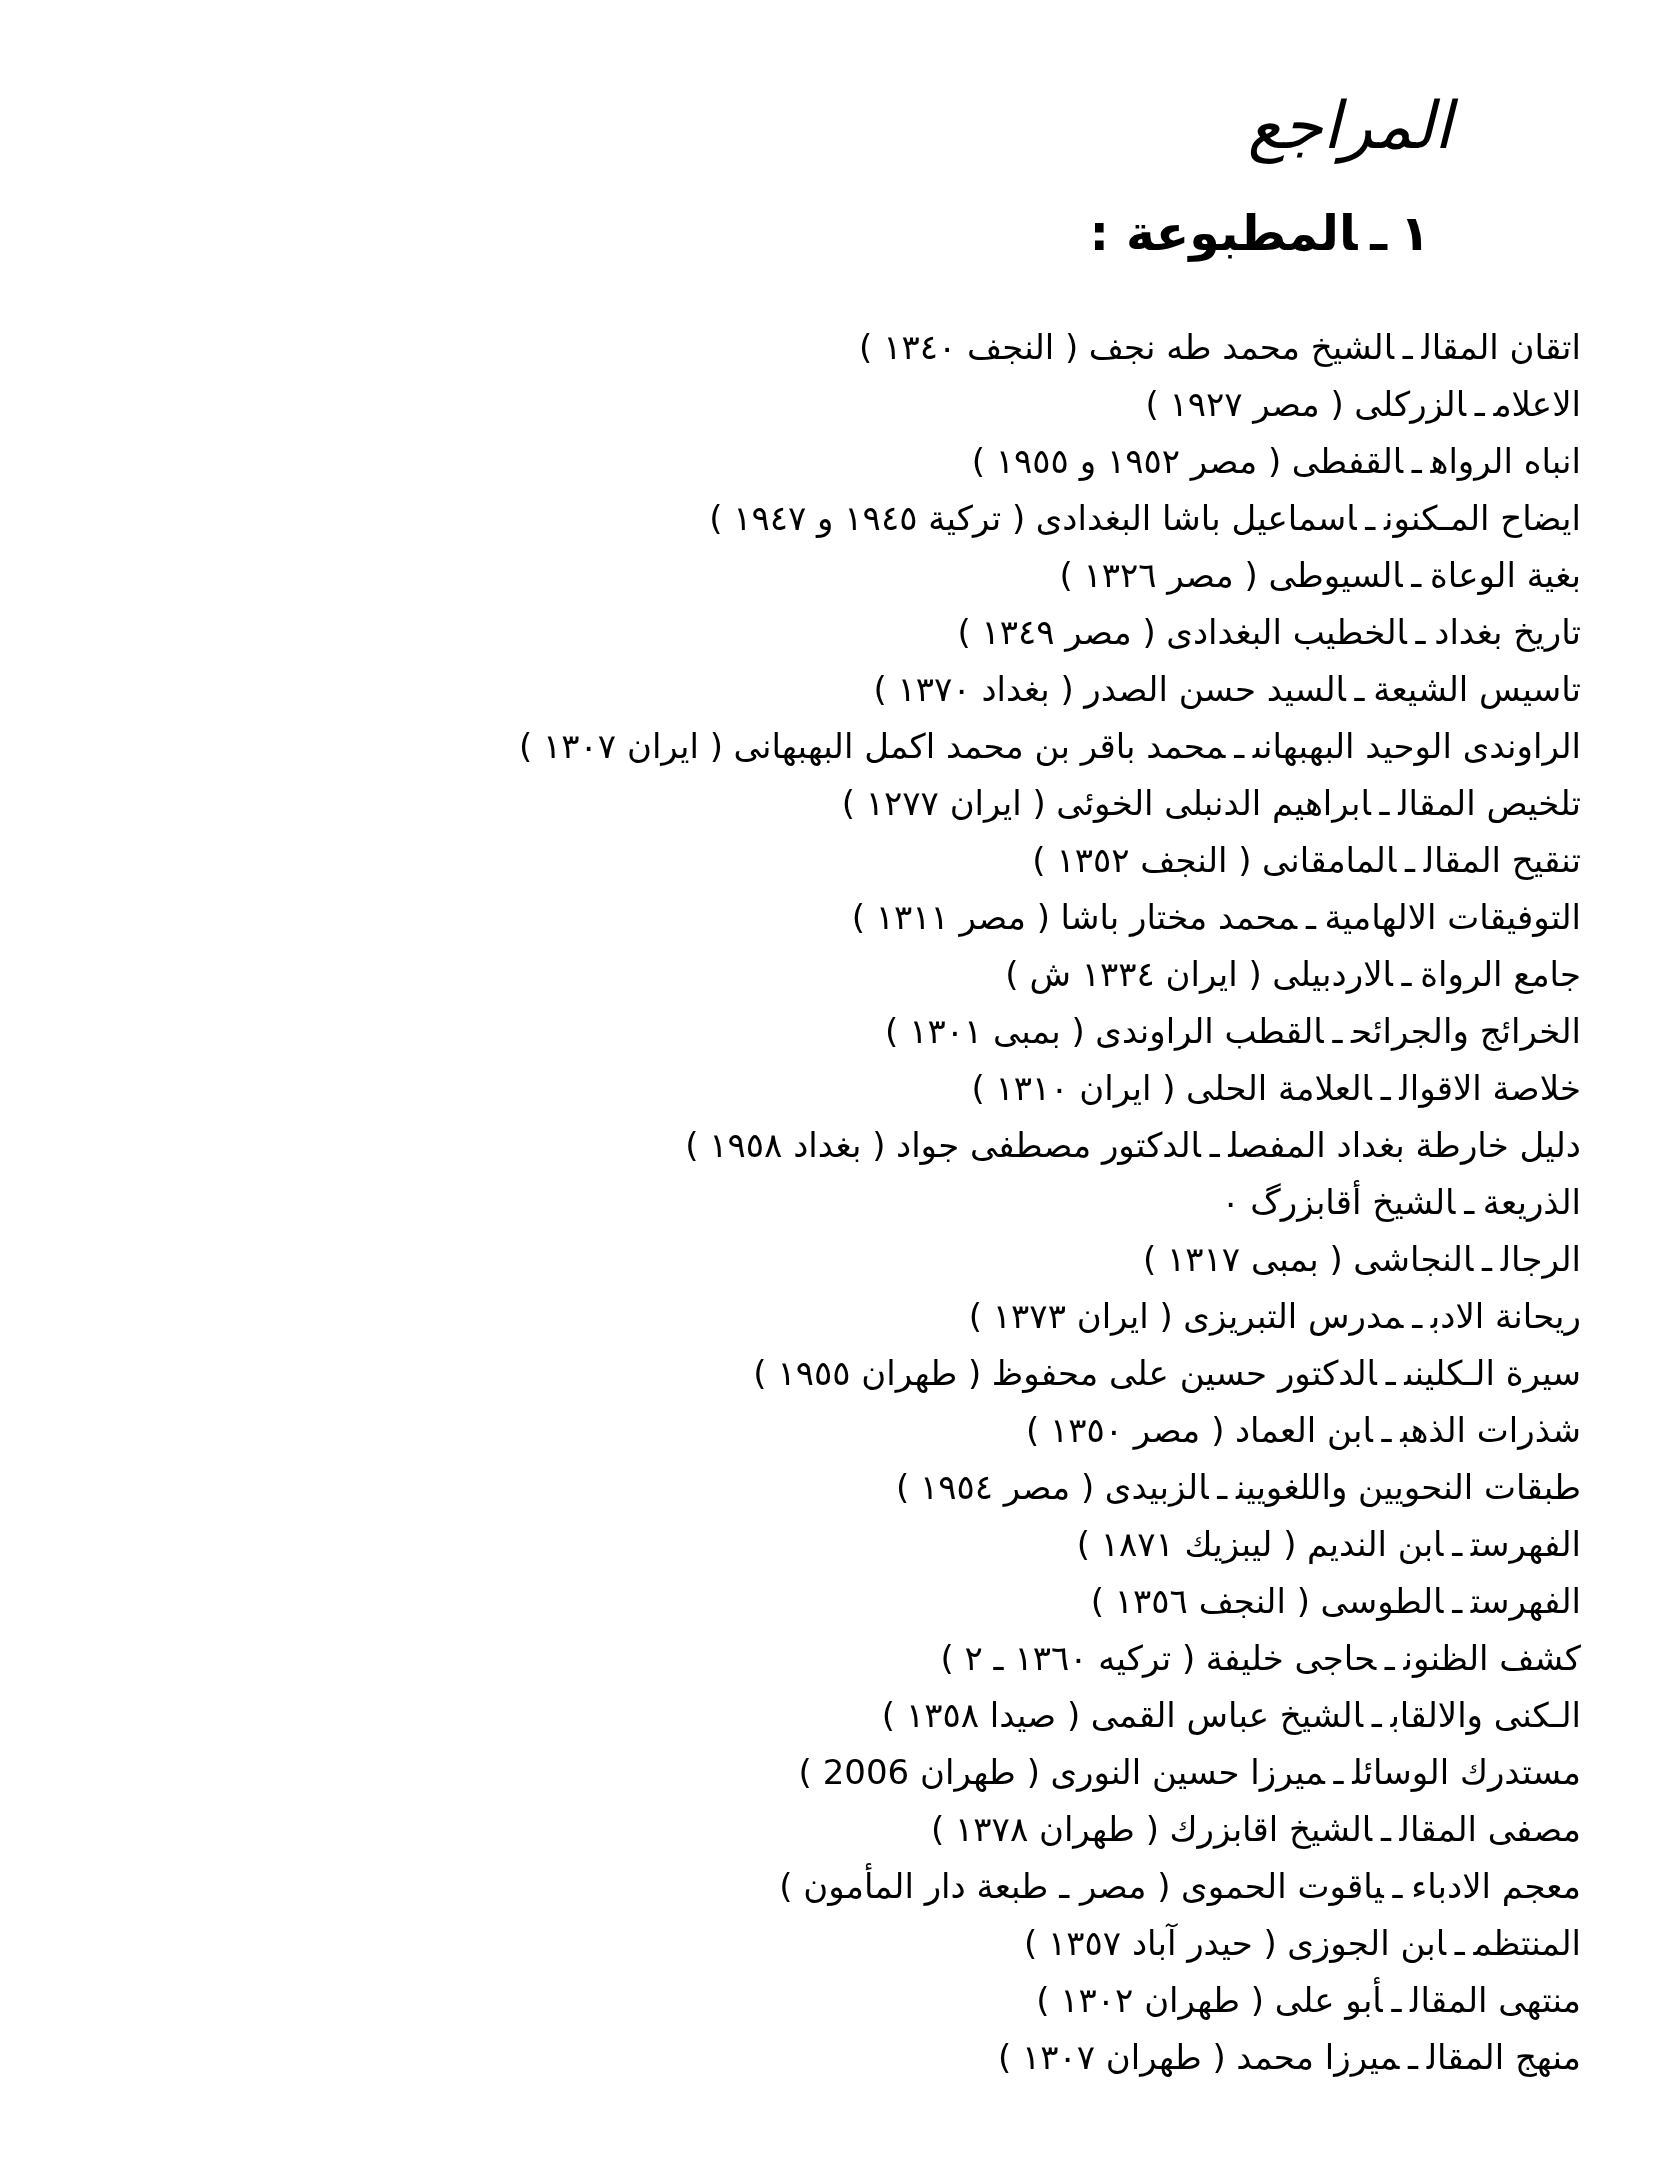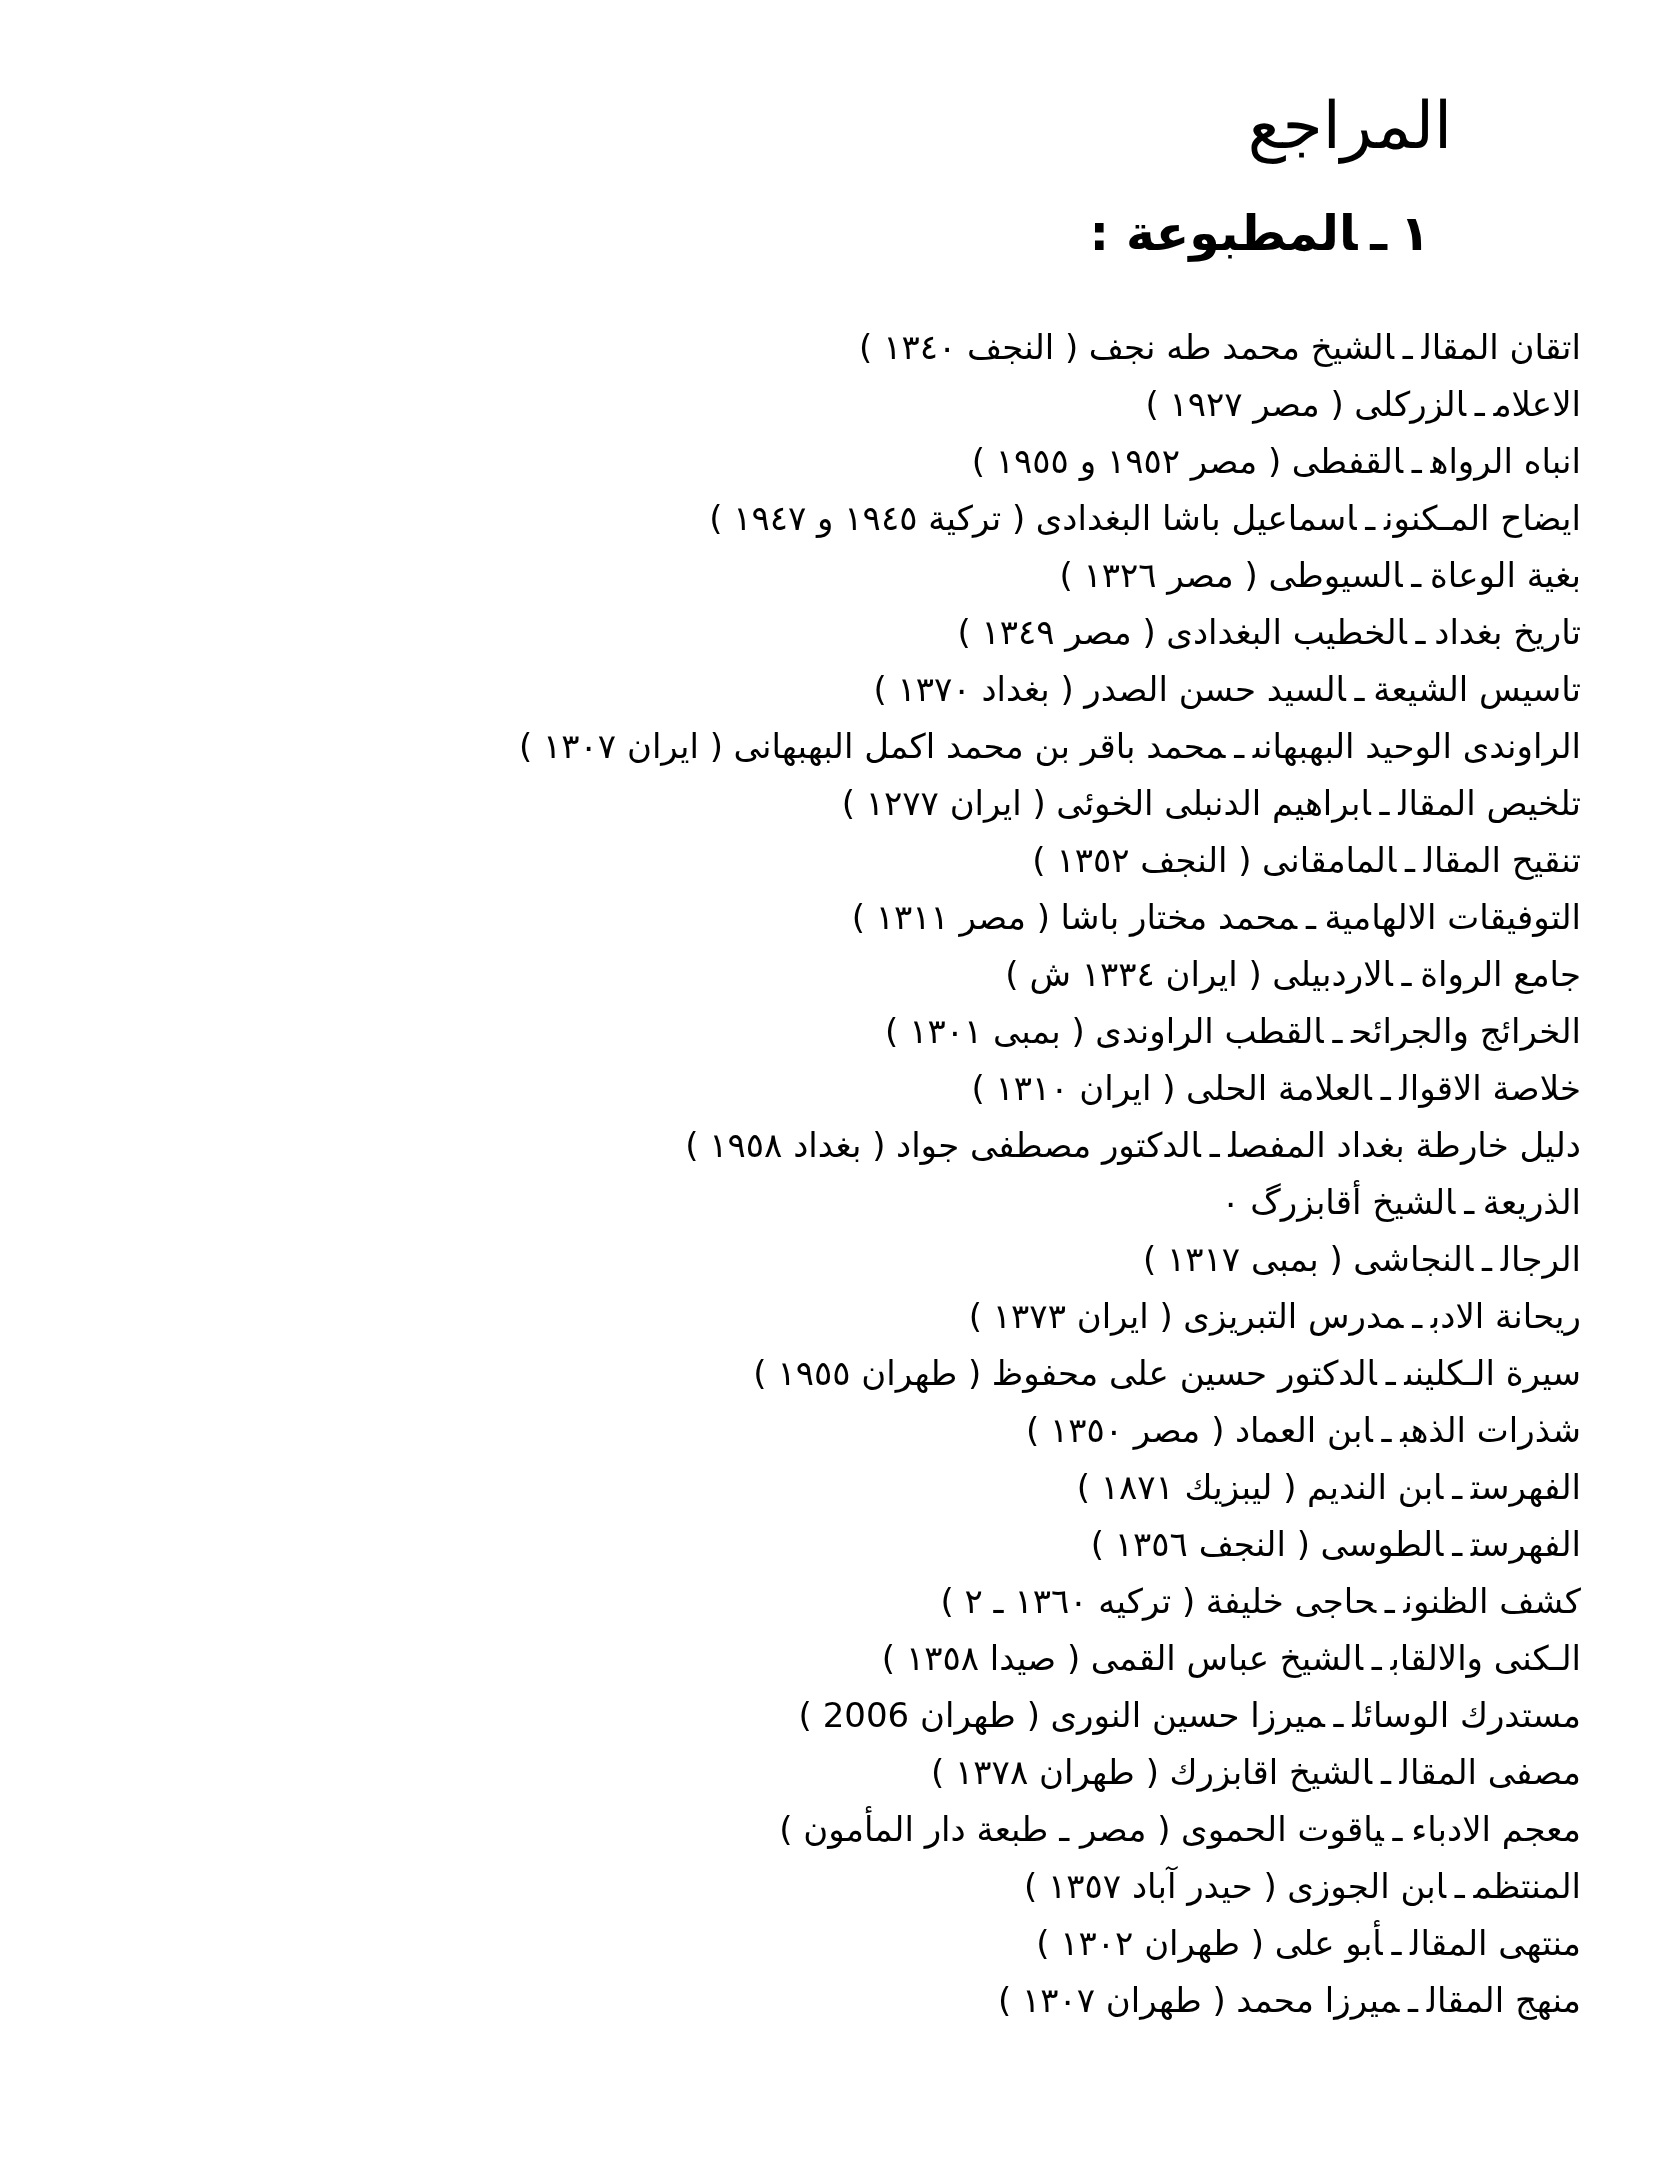--- a/index.html
+++ b/index.html
@@ -25,20 +25,21 @@
     }
     .page-title {
       position: absolute;
       top: 87px;
       right: 227px;
       font-size: 65px;
       font-weight: normal;
       line-height: 1.2;
       margin: 0;
       font-family: "DejaVu Serif", serif;
+      font-style: italic;
     }
     .section-heading {
       position: absolute;
       top: 201px;
       right: 245px;
       font-size: 49px;
       font-weight: bold;
       line-height: 1.2;
       margin: 4px;
       font-family: "DejaVu Sans", sans-serif;
@@ -90,20 +91,21 @@
       <li class="ref-item"><span>التوفيقات الالهامية</span><span class="sep">ـ</span><span>محمد مختار باشا</span><span class="pub">( مصر ١٣١١ )</span></li>
       <li class="ref-item"><span>جامع الرواة</span><span class="sep">ـ</span><span>الاردبيلى</span><span class="pub">( ايران ١٣٣٤ ش )</span></li>
       <li class="ref-item"><span>الخرائج والجرائح</span><span class="sep">ـ</span><span>القطب الراوندى</span><span class="pub">( بمبى ١٣٠١ )</span></li>
       <li class="ref-item"><span>خلاصة الاقوال</span><span class="sep">ـ</span><span>العلامة الحلى</span><span class="pub">( ايران ١٣١٠ )</span></li>
       <li class="ref-item"><span>دليل خارطة بغداد المفصل</span><span class="sep">ـ</span><span>الدكتور مصطفى جواد</span><span class="pub">( بغداد ١٩٥٨ )</span></li>
       <li class="ref-item"><span>الذريعة</span><span class="sep">ـ</span><span>الشيخ أقابزرگ</span><span class="pub">٠</span></li>
       <li class="ref-item"><span>الرجال</span><span class="sep">ـ</span><span>النجاشى</span><span class="pub">( بمبى ١٣١٧ )</span></li>
       <li class="ref-item"><span>ريحانة الادب</span><span class="sep">ـ</span><span>مدرس التبريزى</span><span class="pub">( ايران ١٣٧٣ )</span></li>
       <li class="ref-item"><span>سيرة الـكلينى</span><span class="sep">ـ</span><span>الدكتور حسين على محفوظ</span><span class="pub">( طهران ١٩٥٥ )</span></li>
       <li class="ref-item"><span>شذرات الذهب</span><span class="sep">ـ</span><span>ابن العماد</span><span class="pub">( مصر ١٣٥٠ )</span></li>
+      <li class="ref-item"><span>طبقات النحويين واللغويين</span><span class="sep">ـ</span><span>الزبيدى</span><span class="pub">( مصر ١٩٥٤ )</span></li>
       <li class="ref-item"><span>الفهرست</span><span class="sep">ـ</span><span>ابن النديم</span><span class="pub">( ليبزيك ١٨٧١ )</span></li>
       <li class="ref-item"><span>الفهرست</span><span class="sep">ـ</span><span>الطوسى</span><span class="pub">( النجف ١٣٥٦ )</span></li>
       <li class="ref-item"><span>كشف الظنون</span><span class="sep">ـ</span><span>حاجى خليفة</span><span class="pub">( تركيه ١٣٦٠ ـ ٢ )</span></li>
       <li class="ref-item"><span>الـكنى والالقاب</span><span class="sep">ـ</span><span>الشيخ عباس القمى</span><span class="pub">( صيدا ١٣٥٨ )</span></li>
       <li class="ref-item"><span>مستدرك الوسائل</span><span class="sep">ـ</span><span>ميرزا حسين النورى</span><span class="pub">( طهران 2006 )</span></li>
       <li class="ref-item"><span>مصفى المقال</span><span class="sep">ـ</span><span>الشيخ اقابزرك</span><span class="pub">( طهران ١٣٧٨ )</span></li>
       <li class="ref-item"><span>معجم الادباء</span><span class="sep">ـ</span><span>ياقوت الحموى</span><span class="pub">( مصر ـ طبعة دار المأمون )</span></li>
       <li class="ref-item"><span>المنتظم</span><span class="sep">ـ</span><span>ابن الجوزى</span><span class="pub">( حيدر آباد ١٣٥٧ )</span></li>
       <li class="ref-item"><span>منتهى المقال</span><span class="sep">ـ</span><span>أبو على</span><span class="pub">( طهران ١٣٠٢ )</span></li>
       <li class="ref-item"><span>منهج المقال</span><span class="sep">ـ</span><span>ميرزا محمد</span><span class="pub">( طهران ١٣٠٧ )</span></li>

